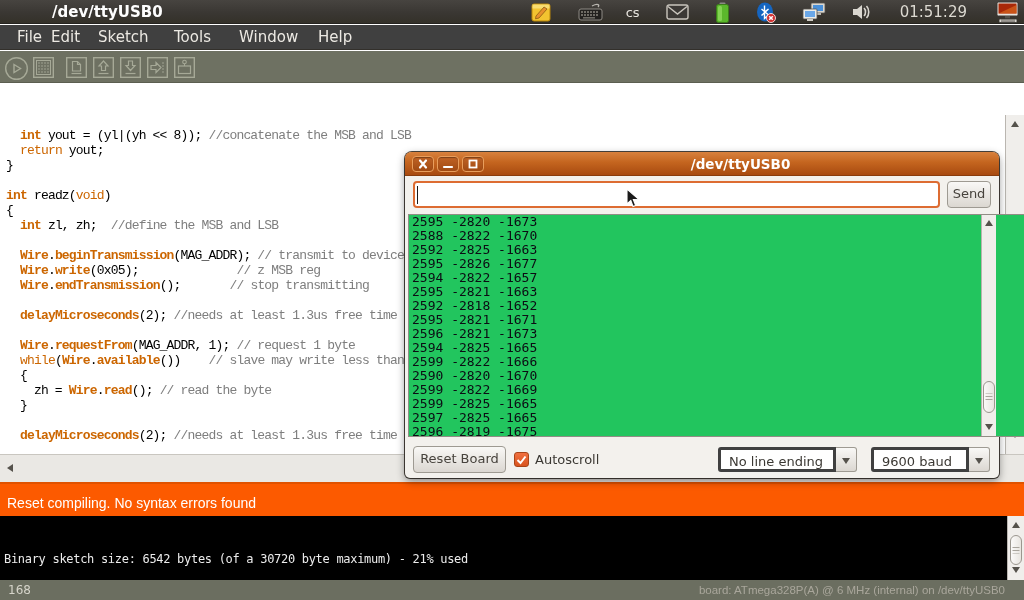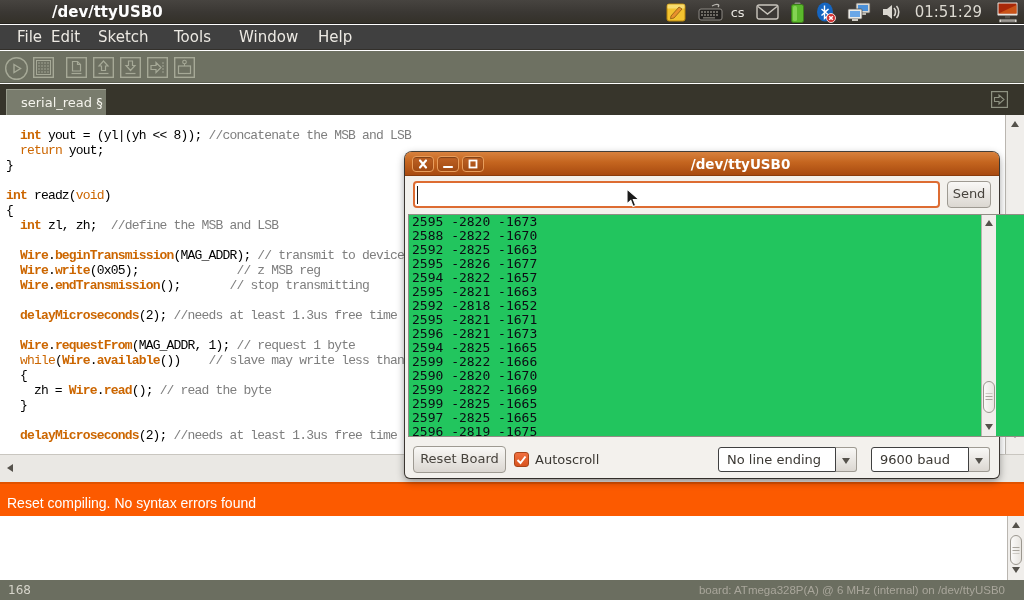--- a/index.html
+++ b/index.html
@@ -5,21 +5,21 @@
   * { margin:0; padding:0; box-sizing:border-box; }
   html,body { width:1024px; height:600px; overflow:hidden; }
   body { font-family:"DejaVu Sans","Liberation Sans",sans-serif; }
   .screen { position:relative; width:1024px; height:600px; background:#fff; overflow:hidden; }
   .abs { position:absolute;padding-left:38px; }
 
   
   .panel { left:0; top:0; width:1024px; height:24px;
     background:linear-gradient(#474440,#3a3733 55%,#343129); border-bottom:1px solid #262420; }
   .panel-title { left:14px; top:3px; font-size:15px; font-weight:bold; color:#fefefe; letter-spacing:0px; }
-  .tray { right:4px; top:0px; height:24px; display:flex; align-items:center; gap:11px; position:absolute; }
+  .tray { right:4px; top:0px; height:24px; display:flex; align-items:center; gap:26px; position:absolute; }
   .tray svg { display:block; }
   .kbd-label { color:#e8e5df; font-size:13px; margin-left:-4px; }
   .clock { color:#dcd9d1; font-size:15px; padding:0 3px; }
 
   
   .menubar { left:0; top:25px; width:1024px; height:25px; background:#404040; border-bottom:1px solid #33302b; }
   .menu-item { position:absolute; top:3px; font-size:15px; color:#ece9e3; }
 
   
   .toolbar { left:0; top:51px; width:1024px; height:32px; background:#6e7162; border-bottom:1px solid #5b5e50; }
@@ -96,21 +96,21 @@
   .sm-scroll { position:absolute; left:572px; top:0px; width:15px; height:221px; background:#f0eeeb; border-left:1px solid #b8b4ac; }
 
   .sm-bottom { position:absolute; left:0; top:294px; width:100%; height:28px; }
   .sm-reset { position:absolute; left:8px; top:0; width:93px; height:27px;
     background:linear-gradient(#f9f8f6,#dbd7d1); border:1px solid #9e9a92; border-radius:4px;
     font-size:13px; color:#47433d; text-align:center; line-height:24px; }
   .sm-check { position:absolute; left:109px; top:6px; width:15px; height:15px; border-radius:3px;
     background:linear-gradient(#f07040,#d9541f); border:1px solid #a84418; }
   .sm-check svg { display:block; margin:1px auto; }
   .sm-autoscroll { position:absolute; left:130px; top:6px; font-size:13px; color:#3b3833; }
-  .combo-field { position:absolute; top:1px; height:25px; background:#fff; border:1px solid #404040;
+  .combo-field { position:absolute; top:1px; height:25px; background:#fff; border:3px solid #404040;
     border-radius:3px 0 0 3px; font-size:13px; color:#3b3833; line-height:23px; padding-left:8px; }
   .combo-btn { position:absolute; top:1px; width:21px; height:25px;
     background:linear-gradient(#f9f8f6,#dbd7d1); border:1px solid #9e9a92; border-left:none;
     border-radius:0 3px 3px 0; }
   .combo-btn .arr-down { left:6px; top:10px; }
   .lineend-field { left:313px; width:118px; } .lineend-btn { left:431px; }
   .baud-field { left:466px; width:98px; } .baud-btn { left:564px; }
 
   
   .mouse { left:588px; top:188px; width:14px; height:21px; z-index:60; } .z50 { z-index:50; }
@@ -281,29 +281,20 @@
     <span class="tool-btn" style="left:174px">
       <svg width="21" height="21" viewBox="0 0 21 21">
           <rect x="0.7" y="0.7" width="19.6" height="19.6" fill="none" stroke="#a6a997" stroke-width="1.4"></rect>
           <circle cx="10.5" cy="5" r="1.8" fill="none" stroke="#a6a997" stroke-width="1.1"></circle>
           <path d="M10.5 6.8 V9" stroke="#a6a997" stroke-width="1.1"></path>
           <rect x="4.5" y="9" width="12" height="7.5" fill="none" stroke="#a6a997" stroke-width="1.2"></rect>
         </svg>
     </span>
   </div>
 
-  <div class="abs tabbar">
-    <div class="tab-active">serial_read §</div>
-    <span class="tab-menu-btn">
-      <svg width="17" height="17" viewBox="0 0 17 17">
-          <rect x="0.6" y="0.6" width="15.8" height="15.8" fill="none" stroke="#8f9282" stroke-width="1.2"></rect>
-          <path d="M3.5 6.5 H8 V4 L13 8.5 L8 13 V10.5 H3.5 Z" fill="none" stroke="#8f9282" stroke-width="1.1"></path>
-        </svg>
-    </span>
-  </div>
 
   <div class="abs editor">
     <div class="code"><div class="code-line"><span class="tok-pl">  </span><span class="tok-k1">int</span><span class="tok-pl"> yout = (yl|(yh &lt;&lt; 8)); </span><span class="tok-com">//concatenate the MSB and LSB</span></div><div class="code-line"><span class="tok-pl">  </span><span class="tok-k2">return</span><span class="tok-pl"> yout;</span></div><div class="code-line"><span class="tok-pl">}</span></div><div class="code-line">&nbsp;</div><div class="code-line"><span class="tok-k1">int</span><span class="tok-pl"> readz(</span><span class="tok-k2">void</span><span class="tok-pl">)</span></div><div class="code-line"><span class="tok-pl">{</span></div><div class="code-line"><span class="tok-pl">  </span><span class="tok-k1">int</span><span class="tok-pl"> zl, zh;  </span><span class="tok-com">//define the MSB and LSB</span></div><div class="code-line">&nbsp;</div><div class="code-line"><span class="tok-pl">  </span><span class="tok-k1">Wire</span><span class="tok-pl">.</span><span class="tok-k1">beginTransmission</span><span class="tok-pl">(MAG_ADDR); </span><span class="tok-com">// transmit to device</span></div><div class="code-line"><span class="tok-pl">  </span><span class="tok-k1">Wire</span><span class="tok-pl">.</span><span class="tok-k1">write</span><span class="tok-pl">(0x05);              </span><span class="tok-com">// z MSB reg</span></div><div class="code-line"><span class="tok-pl">  </span><span class="tok-k1">Wire</span><span class="tok-pl">.</span><span class="tok-k1">endTransmission</span><span class="tok-pl">();       </span><span class="tok-com">// stop transmitting</span></div><div class="code-line">&nbsp;</div><div class="code-line"><span class="tok-pl">  </span><span class="tok-k1">delayMicroseconds</span><span class="tok-pl">(2); </span><span class="tok-com">//needs at least 1.3us free time</span></div><div class="code-line">&nbsp;</div><div class="code-line"><span class="tok-pl">  </span><span class="tok-k1">Wire</span><span class="tok-pl">.</span><span class="tok-k1">requestFrom</span><span class="tok-pl">(MAG_ADDR, 1); </span><span class="tok-com">// request 1 byte</span></div><div class="code-line"><span class="tok-pl">  </span><span class="tok-k2">while</span><span class="tok-pl">(</span><span class="tok-k1">Wire</span><span class="tok-pl">.</span><span class="tok-k1">available</span><span class="tok-pl">())    </span><span class="tok-com">// slave may write less than requested</span></div><div class="code-line"><span class="tok-pl">  {</span></div><div class="code-line"><span class="tok-pl">    zh = </span><span class="tok-k1">Wire</span><span class="tok-pl">.</span><span class="tok-k1">read</span><span class="tok-pl">(); </span><span class="tok-com">// read the byte</span></div><div class="code-line"><span class="tok-pl">  }</span></div><div class="code-line">&nbsp;</div><div class="code-line"><span class="tok-pl">  </span><span class="tok-k1">delayMicroseconds</span><span class="tok-pl">(2); </span><span class="tok-com">//needs at least 1.3us free time</span></div></div>
   </div>
 
   <div class="abs editor-vscroll">
     <span class="sb-arrow arr-up" style="left:5px; top:6px;"></span>
     <div class="sb-thumb" style="left:2.5px; top:237px; width:13px; height:43px;">
         <span class="sb-grip"></span>
       </div>
@@ -311,20 +302,23 @@
   </div>
 
   <div class="abs editor-hscroll">
     <span class="sb-arrow arr-left" style="left:7px; top:9px;"></span>
   </div>
 
   <div class="abs compilebar">
     <span class="compile-msg">Reset compiling. No syntax errors found</span>
   </div>
 
+  <div class="abs console">
+    <span class="console-msg">Binary sketch size: 6542 bytes (of a 30720 byte maximum) - 21% used</span>
+  </div>
   <div class="abs console-vscroll">
     <span class="sb-arrow arr-up" style="left:4px; top:6px;"></span>
     <div class="sb-thumb" style="left:2px; top:19px; width:12px; height:30px;">
         <span class="sb-grip"></span>
       </div>
     <span class="sb-arrow arr-down" style="left:4px; top:51px;"></span>
   </div>
 
   <div class="abs statusbar">
     <span class="status-line">168</span>

